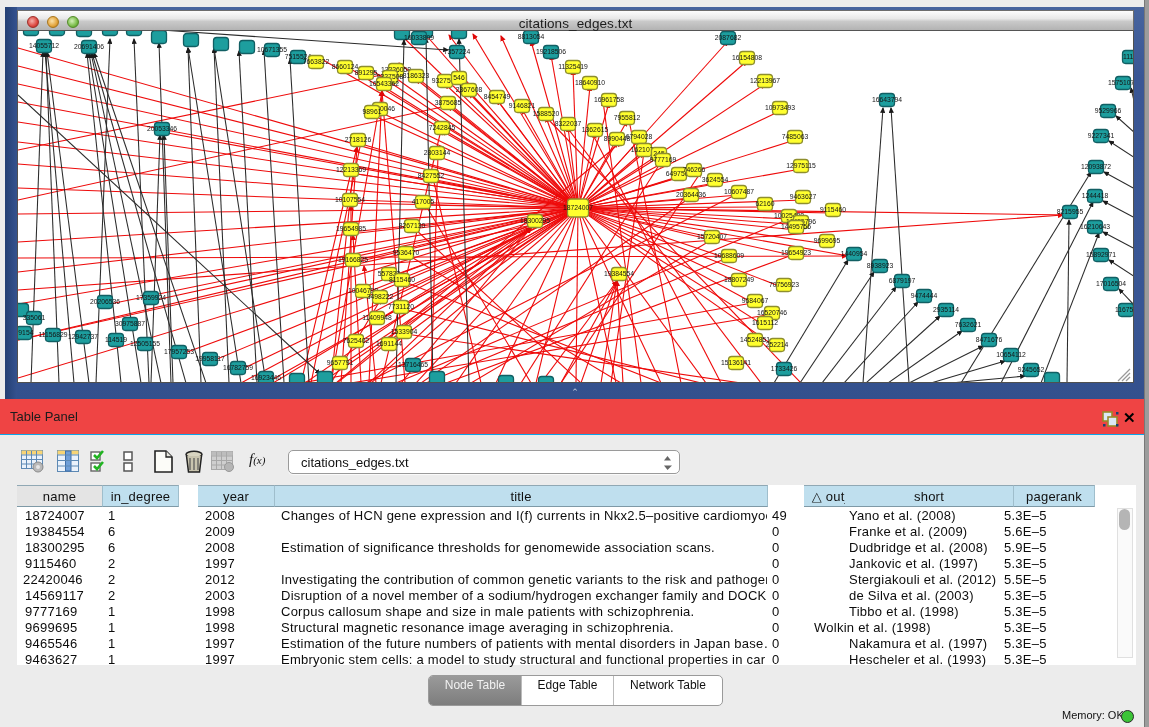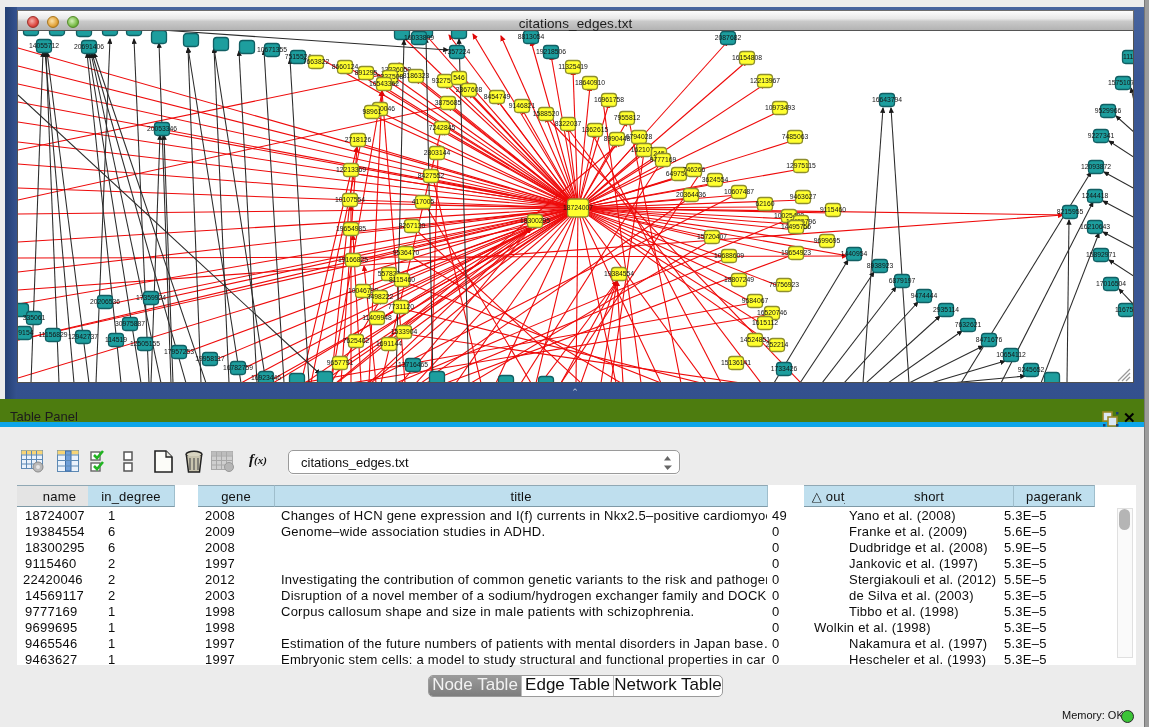--- a/index.html
+++ b/index.html
@@ -5,26 +5,26 @@
 #desk{position:absolute;left:5px;top:7px;width:1139px;height:392px;background:linear-gradient(180deg,#47649e 0%,#3a5795 18%,#395694 78%,#33508d 100%);}
 #desk .lsh{position:absolute;left:0;top:0;width:12px;height:100%;background:linear-gradient(90deg,#243f73,#35528f);}
 #win{position:absolute;left:12px;top:3px;width:1117px;height:373px;}
 #tbar{position:absolute;left:0;top:0;width:1117px;height:21px;background:linear-gradient(180deg,#fdfdfd 0%,#e8e8e8 40%,#c9c9c9 55%,#b3b3b3 100%);border:1px solid #6d6d6d;border-bottom:1px solid #555;}
 #tbar .tl{position:absolute;top:4.5px;width:12px;height:12px;border-radius:50%;}
 #ttl{position:absolute;top:4.5px;width:100%;text-align:center;font-size:13.5px;font-weight:500;color:#1d1d1d;letter-spacing:.1px}
 #net{position:absolute;left:0;top:21px;width:1117px;height:352px;background:#fff;border:1px solid #50504f;border-top:none;overflow:hidden}
 #notch{position:absolute;left:562px;top:381px;width:16px;height:9px;color:#c6cede;font-size:9px;line-height:9px;text-align:center}
 #rstrip{position:absolute;right:0;top:0;width:5px;height:727px;background:#9c9c9c;border-left:1px solid #787878}
 #panel{position:absolute;left:0;top:399px;width:1144px;height:328px;background:#ececec}
-#pbar{position:absolute;left:0;top:0;width:100%;height:28px;background:#4d7c0f;border-bottom:5px solid #0ea5e9}
+#pbar{position:absolute;left:0;top:0;width:100%;height:36px;background:#ef4444;border-bottom:1px solid #0ea5e9}
 #pbar .t{position:absolute;left:10px;top:10px;font-size:13px;color:#1c1c1c}
 .thead{position:absolute;top:485px;height:22px;border-top:1px solid #90a8b4;border-bottom:1px solid #7e99a6;border-right:1px solid #9fbecc;background:#bfdfee;font-size:13px;letter-spacing:.2px;color:#111;text-align:center;line-height:21px}
 .trow{position:absolute;left:0;width:1095px;height:16px;font-size:13px;letter-spacing:.25px;line-height:16px;color:#0c0c0c}
 .trow span{position:absolute;top:0;white-space:nowrap}
-#tabs{position:absolute;left:428px;top:675px;width:295px;height:22px;border:1px solid #9a9a9a;border-radius:5px;background:#fff;font-size:17px;color:#111;display:flex;overflow:hidden}
+#tabs{position:absolute;left:428px;top:675px;width:295px;height:31px;border:1px solid #9a9a9a;border-radius:5px;background:#fff;font-size:12px;color:#111;display:flex;overflow:hidden}
 #tabs div{line-height:18px;text-align:center}
 #mem{position:absolute;left:1062px;top:709px;font-size:11px;color:#111}
 #gdot{position:absolute;left:1121px;top:710px;width:13px;height:13px;border-radius:50%;background:#3bc437;border:1.5px solid #2a2a2a}
 .icon{position:absolute;top:450px}
 </style></head><body>
 <div id="desk">
     <div class="lsh"></div>
 <div id="win">
   <div id="tbar">
     <div class="tl" style="left:9px;background:radial-gradient(circle at 4px 4px,#f5b0ab,#dd4840 60%,#9e221c);border:1px solid #9e2d28"></div>
@@ -585,60 +585,60 @@
  <ellipse cx="11" cy="4.5" rx="8" ry="3.2" fill="#d8d4c0" stroke="#222" stroke-width="1.5"></ellipse>
  <path d="M3.5 6l2 16h11l2-16" fill="#c9c4ae" stroke="#222" stroke-width="1.5"></path>
  <path d="M7 8v12 M11 8v12 M15 8v12" stroke="#555" stroke-width="1.2"></path>
 </svg>
 <svg class="icon" style="left:211px" width="24" height="23" viewBox="0 0 24 23">
  <rect x="0.5" y="1.5" width="21" height="18" fill="#cfcfcf" stroke="#a8a8a8"></rect>
  <rect x="0.5" y="1.5" width="21" height="4" fill="#bdbdbd"></rect>
  <path d="M5.5 2v17 M10.5 2v17 M15.5 2v17 M1 6h21 M1 10.5h21 M1 15h21" stroke="#a8a8a8" stroke-width="1" fill="none"></path>
  <circle cx="18" cy="17" r="4.5" fill="#b5b5b5" stroke="#999"></circle>
 </svg>
-<div style="position:absolute;left:249px;top:451px;font-size:15px;font-style:italic;font-weight:bold;color:#111;font-family:'Liberation Serif',serif">f<span style="font-size:11px">(x)</span></div>
+<div style="position:absolute;left:249px;top:451px;font-size:15px;font-style:italic;font-weight:normal;color:#111;font-family:'Liberation Serif',serif">f<span style="font-size:11px">(x)</span></div>
 
 <div style="position:absolute;left:288px;top:450px;width:392px;height:24px;background:#fff;border:1px solid #9a9a9a;border-radius:5px;box-shadow:0 1px 1px rgba(255,255,255,.8)">
  <span style="position:absolute;left:12px;top:4px;font-size:13px;color:#111">citations_edges.txt</span>
  <svg style="position:absolute;right:7px;top:4px" width="9" height="16" viewBox="0 0 9 16">
       <path d="M4.5 1L8 5.5H1z" fill="#666"></path>
       <path d="M4.5 15L1 10.5h8z" fill="#666"></path>
     </svg>
 </div>
 <div style="position:absolute;left:17px;top:485px;width:1119px;height:180px;background:#fff"></div>
 
 <div class="thead" style="left:17px;width:86px;background:#e4e4e4">name</div>
-<div class="thead" style="left:88px;width:87px">in_degree</div>
-<div class="thead" style="left:198px;width:77px">gene</div>
+<div class="thead" style="left:103px;width:76px">in_degree</div>
+<div class="thead" style="left:198px;width:77px">year</div>
 <div class="thead" style="left:275px;width:493px">title</div>
 <div class="thead" style="left:804px;width:77px;text-align:right;padding-left:4px">△ out_de…</div>
 <div class="thead" style="left:845px;width:169px">short</div>
 <div class="thead" style="left:1014px;width:81px">pagerank</div>
 <div class="trow" style="top:508px">
 <span style="left:25px">18724007</span>
     <span style="left:108px">1</span>
     <span style="left:205px">2008</span>
     <span style="left:281px;max-width:486px;overflow:hidden">Changes of HCN gene expression and I(f) currents in Nkx2.5–positive cardiomyoc…</span>
     <span style="left:772px">49</span>
     <span style="left:849px">Yano et al. (2008)</span>
     <span style="left:1004px">5.3E–5</span>
   </div>
 <div class="trow" style="top:524px">
 <span style="left:25px">19384554</span>
     <span style="left:108px">6</span>
     <span style="left:205px">2009</span>
-    <span style="left:281px;max-width:486px;overflow:hidden">Genome–wide association studies in ADHD.</span>
     <span style="left:772px">0</span>
     <span style="left:849px">Franke et al. (2009)</span>
     <span style="left:1004px">5.6E–5</span>
   </div>
 <div class="trow" style="top:540px">
 <span style="left:25px">18300295</span>
     <span style="left:108px">6</span>
     <span style="left:205px">2008</span>
+    <span style="left:281px;max-width:486px;overflow:hidden">Estimation of significance thresholds for genomewide association scans.</span>
     <span style="left:772px">0</span>
     <span style="left:849px">Dudbridge et al. (2008)</span>
     <span style="left:1004px">5.9E–5</span>
   </div>
 <div class="trow" style="top:556px">
 <span style="left:25px">9115460</span>
     <span style="left:108px">2</span>
     <span style="left:205px">1997</span>
     <span style="left:772px">0</span>
     <span style="left:849px">Jankovic et al. (1997)</span>
@@ -668,20 +668,21 @@
     <span style="left:205px">1998</span>
     <span style="left:281px;max-width:486px;overflow:hidden">Corpus callosum shape and size in male patients with schizophrenia.</span>
     <span style="left:772px">0</span>
     <span style="left:849px">Tibbo et al. (1998)</span>
     <span style="left:1004px">5.3E–5</span>
   </div>
 <div class="trow" style="top:620px">
 <span style="left:25px">9699695</span>
     <span style="left:108px">1</span>
     <span style="left:205px">1998</span>
+    <span style="left:281px;max-width:486px;overflow:hidden">Structural magnetic resonance image averaging in schizophrenia.</span>
     <span style="left:772px">0</span>
     <span style="left:814px">Wolkin et al. (1998)</span>
     <span style="left:1004px">5.3E–5</span>
   </div>
 <div class="trow" style="top:636px">
 <span style="left:25px">9465546</span>
     <span style="left:108px">1</span>
     <span style="left:205px">1997</span>
     <span style="left:281px;max-width:486px;overflow:hidden">Estimation of the future numbers of patients with mental disorders in Japan base…</span>
     <span style="left:772px">0</span>

